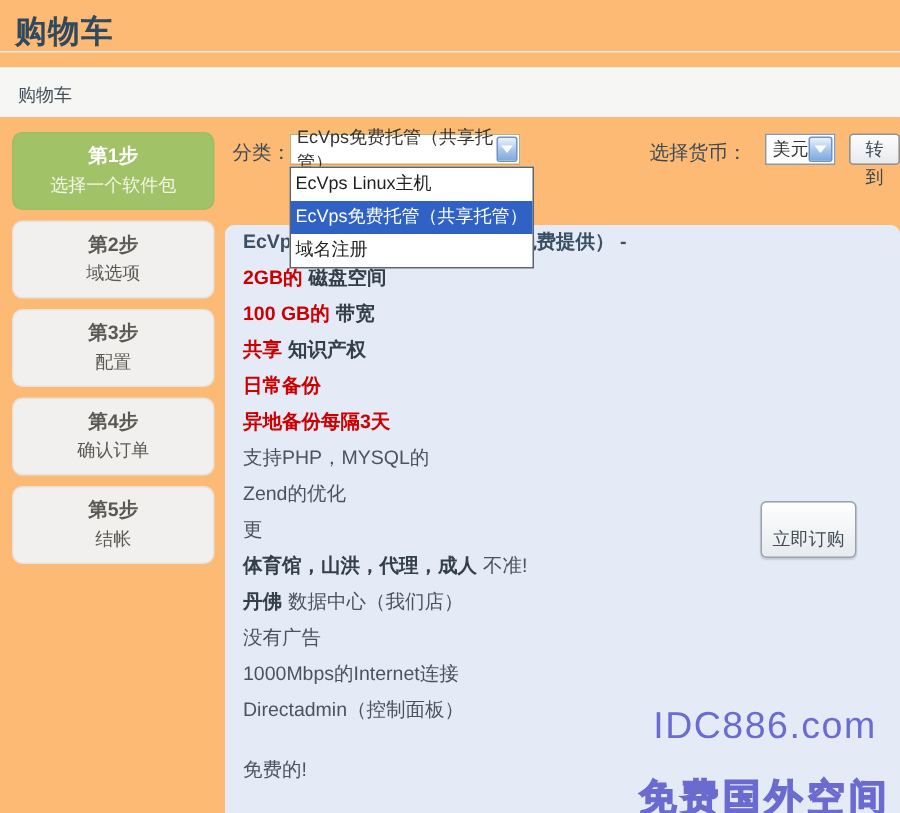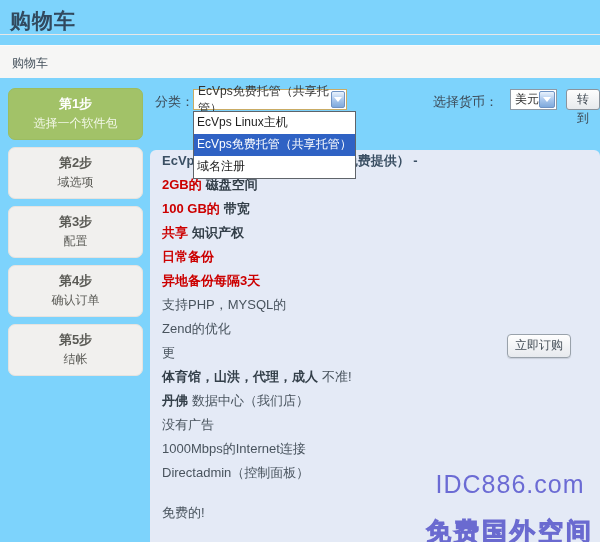--- a/index.html
+++ b/index.html
@@ -1,18 +1,18 @@
 <!DOCTYPE html>
 <html><head>
 <meta charset="utf-8">
 <style>
   * { margin:0; padding:0; box-sizing:border-box; }
   html,body { background:#fff; }
   body { font-family:"Liberation Sans","DejaVu Sans",sans-serif; }
-  .viewport { position:relative; width:600px; height:542px; overflow:hidden; background:#7dd3fc; }
+  .viewport { position:relative; width:600px; height:542px; overflow:hidden; background:#fdba74; }
 
   
   .page-title { position:absolute; left:10px; top:7px; font-size:21px; color:#31495e; font-weight:bold; letter-spacing:1px; }
   .title-rule { position:absolute; left:0; top:34px; width:600px; border-top:1px solid #e7e7e7; }
 
   
   .crumb-bar { position:absolute; left:0; top:45px; width:600px; height:33px; background:#f6f6f5; border-top:1px solid #fbfbfa; }
   .crumb-bar .crumb { position:absolute; left:12px; top:9px; font-size:12px; color:#43505b; }
 
   
@@ -44,21 +44,21 @@
   
   .panel { position:absolute; left:150px; top:150px; width:450px; height:392px; background:#e4eaf6; border-radius:6px 6px 0 0; }
   .panel-inner { padding:4px 12px 0; }
   .ln { font-size:13px; line-height:14px; margin-bottom:10px; color:#49545e; white-space:nowrap; }
   .ln.h { font-weight:bold; color:#3a4f63; }
   .red { color:#cc0000; font-weight:bold; }
   .b { font-weight:bold; color:#333f49; }
   .rest { margin-left:4px; }
   .sp { height:16px; }
 
-  .order-btn { position:absolute; right:29px; top:184px; padding:2px 7px 3px; font-size:12px; color:#434d56;
+  .order-btn { position:absolute; right:29px; top:184px; padding:16px 7px 3px; font-size:12px; color:#434d56;
                border:1px solid #99a2ab; border-radius:4px; background:linear-gradient(#fefefe,#e7eaee);
                box-shadow:0 1px 1px rgba(0,0,0,.12); }
 
   
   .watermark { position:absolute; right:6px; top:320px; text-align:center; pointer-events:none; }
   .wm1 { font-family:Liberation Sans, sans-serif; font-size:25px; color:#6b6bd4; letter-spacing:1px; }
   .wm2 { font-family:"DejaVu Serif","Liberation Serif",serif; font-size:25px; font-weight:bold; letter-spacing:3px;
          color:#a3a3e8; -webkit-text-stroke:1px #6a6ad0; margin-top:16px; }
 </style>
 </head>

